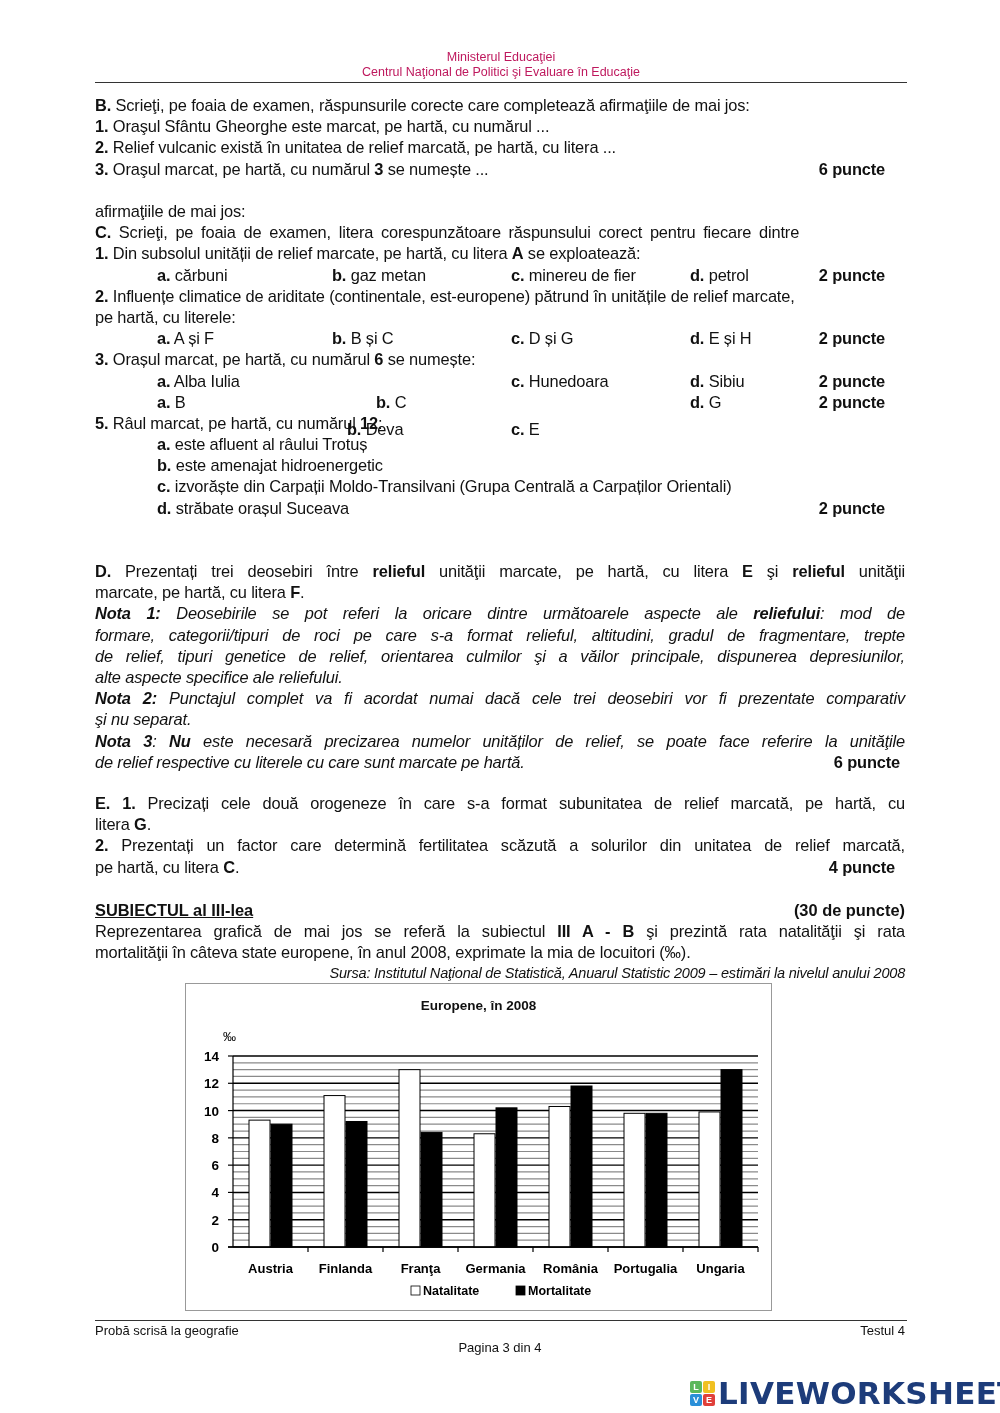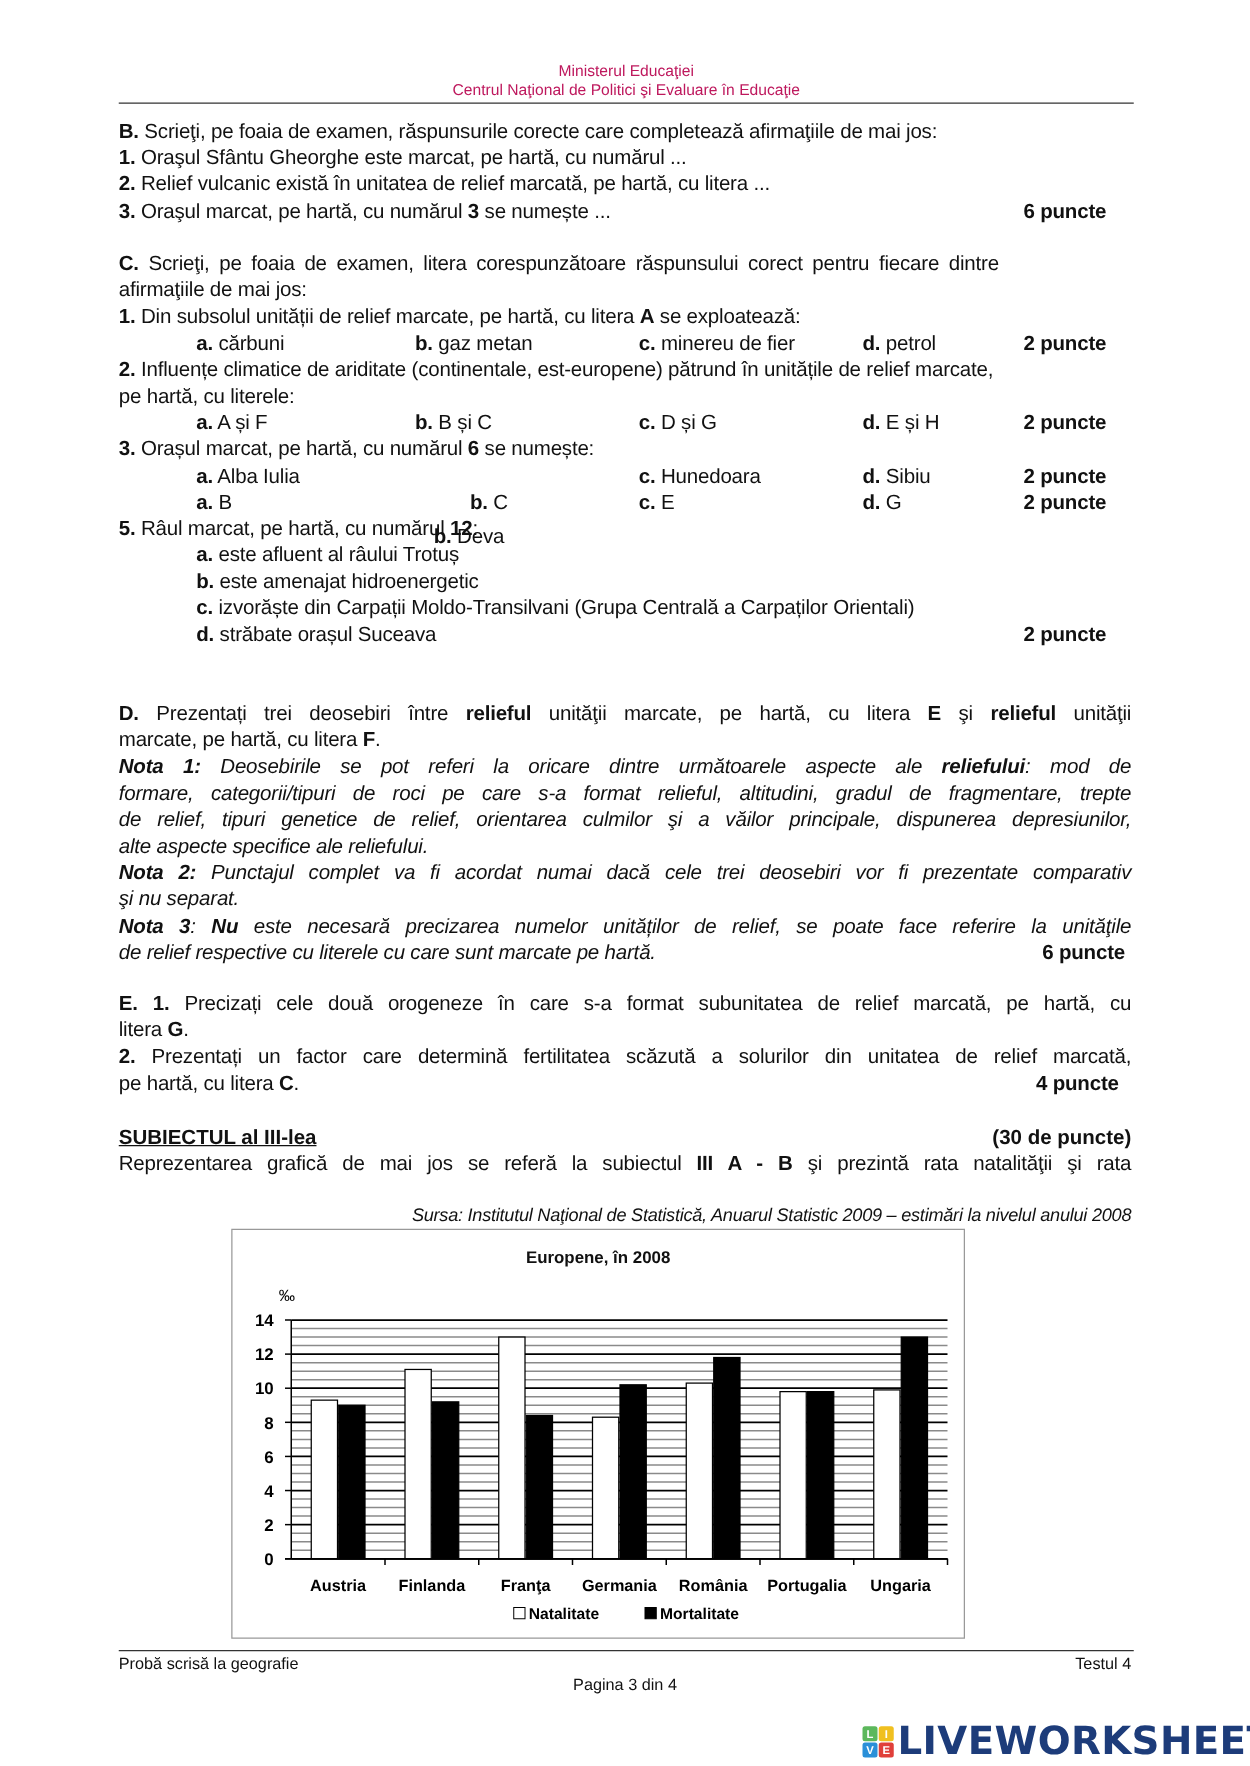--- a/index.html
+++ b/index.html
@@ -38,22 +38,22 @@
 <div class="hdr-rule"></div>
 
 <div class="para" style="top:95px;">
   <div class="line"><span class="b">B.</span><span> Scrieţi, pe foaia de examen, răspunsurile corecte care completează afirmaţiile de mai jos:</span></div>
   <div class="line"><span class="b">1.</span><span> Oraşul Sfântu Gheorghe este marcat, pe hartă, cu numărul ...</span></div>
   <div class="line"><span class="b">2.</span><span> Relief vulcanic există în unitatea de relief marcată, pe hartă, cu litera ...</span></div>
   <div class="line"><span class="b">3.</span><span> Oraşul marcat, pe hartă, cu numărul </span><span class="b">3</span><span> se numește ...</span><span class="pts">6 puncte</span></div>
 </div>
 
 <div class="para" style="top:201px;">
+  <div class="line">afirmaţiile de mai jos:</div>
   <div class="line just" style="white-space:normal; word-spacing:3.3px;"><span class="b">C.</span><span> Scrieţi, pe foaia de examen, litera corespunzătoare răspunsului corect pentru fiecare dintre</span></div>
-  <div class="line">afirmaţiile de mai jos:</div>
 
   <div class="line"><span class="b">1.</span><span> Din subsolul unității de relief marcate, pe hartă, cu litera </span><span class="b">A</span><span> se exploatează:</span></div>
   <div class="line">
     <span class="opt" style="left:62px;"><b>a.</b><span> cărbuni</span></span>
     <span class="opt" style="left:237px;"><b>b.</b><span> gaz metan</span></span>
     <span class="opt" style="left:416px;"><b>c.</b><span> minereu de fier</span></span>
     <span class="opt" style="left:595px;"><b>d.</b><span> petrol</span></span>
     <span class="pts">2 puncte</span>
   </div>
 
@@ -72,21 +72,21 @@
     <span class="opt" style="left:62px;"><b>a.</b><span> Alba Iulia</span></span>
     <span class="opt" style="left:252px;margin-top:48px;"><b>b.</b><span> Deva</span></span>
     <span class="opt" style="left:416px;"><b>c.</b><span> Hunedoara</span></span>
     <span class="opt" style="left:595px;"><b>d.</b><span> Sibiu</span></span>
     <span class="pts">2 puncte</span>
   </div>
 
   <div class="line">
     <span class="opt" style="left:62px;"><b>a.</b><span> B</span></span>
     <span class="opt" style="left:237px;margin-left:44px;"><b>b.</b><span> C</span></span>
-    <span class="opt" style="left:416px;"><b>c.</b><span> E</span></span>
+    <span class="opt" style="left:416px;margin-top:27px;"><b>c.</b><span> E</span></span>
     <span class="opt" style="left:595px;"><b>d.</b><span> G</span></span>
     <span class="pts">2 puncte</span>
   </div>
 
   <div class="line"><span class="b">5.</span><span> Râul marcat, pe hartă, cu numărul </span><span class="b">12</span><span>:</span></div>
   <div class="line sub-item"><b>a.</b><span> este afluent al râului Trotuș</span></div>
   <div class="line sub-item"><b>b.</b><span> este amenajat hidroenergetic</span></div>
   <div class="line sub-item"><b>c.</b><span> izvorăște din Carpații Moldo-Transilvani (Grupa Centrală a Carpaților Orientali)</span></div>
   <div class="line sub-item"><b>d.</b><span> străbate orașul Suceava</span><span class="pts">2 puncte</span></div>
 </div>
@@ -107,20 +107,21 @@
 <div class="para" style="top:793px;">
   <div class="line" style="white-space:normal; text-align:justify; text-align-last:justify;"><span class="b">E. 1.</span><span> Precizați cele două orogeneze în care s-a format subunitatea de relief marcată, pe hartă, cu</span></div>
   <div class="line"><span>litera </span><span class="b">G</span><span>.</span></div>
   <div class="line" style="white-space:normal; text-align:justify; text-align-last:justify;"><span class="b">2.</span><span> Prezentați un factor care determină fertilitatea scăzută a solurilor din unitatea de relief marcată,</span></div>
   <div class="line"><span>pe hartă, cu litera </span><span class="b">C</span><span>.</span><span class="pts" style="right:10px;">4 puncte</span></div>
 </div>
 
 <div class="subj"><span>SUBIECTUL al III-lea</span><span class="right">(30 de puncte)</span></div>
 <div class="para" style="top:921px;">
   <div class="line" style="white-space:normal; text-align:justify; text-align-last:justify;"><span>Reprezentarea grafică de mai jos se referă la subiectul </span><span class="b">III A - B</span><span> şi prezintă rata natalităţii şi rata</span></div>
+  <div class="line">mortalităţii în câteva state europene, în anul 2008, exprimate la mia de locuitori (‰).</div>
 </div>
 <div class="source">Sursa: Institutul Naţional de Statistică, Anuarul Statistic 2009 – estimări la nivelul anului 2008</div>
 
 <div class="chart-frame">
   <div class="chart-title">
     <div>Europene, în 2008</div>
   </div>
   <svg id="chart-svg" width="587" height="328" style="position:absolute; left:0; top:0;" xmlns="http://www.w3.org/2000/svg">
       <line x1="47" x2="572" y1="263" y2="263" stroke="#000" stroke-width="1.4"></line>
       <line x1="47" x2="572" y1="256.17857142857144" y2="256.17857142857144" stroke="#8a8a8a" stroke-width="1.2"></line>

